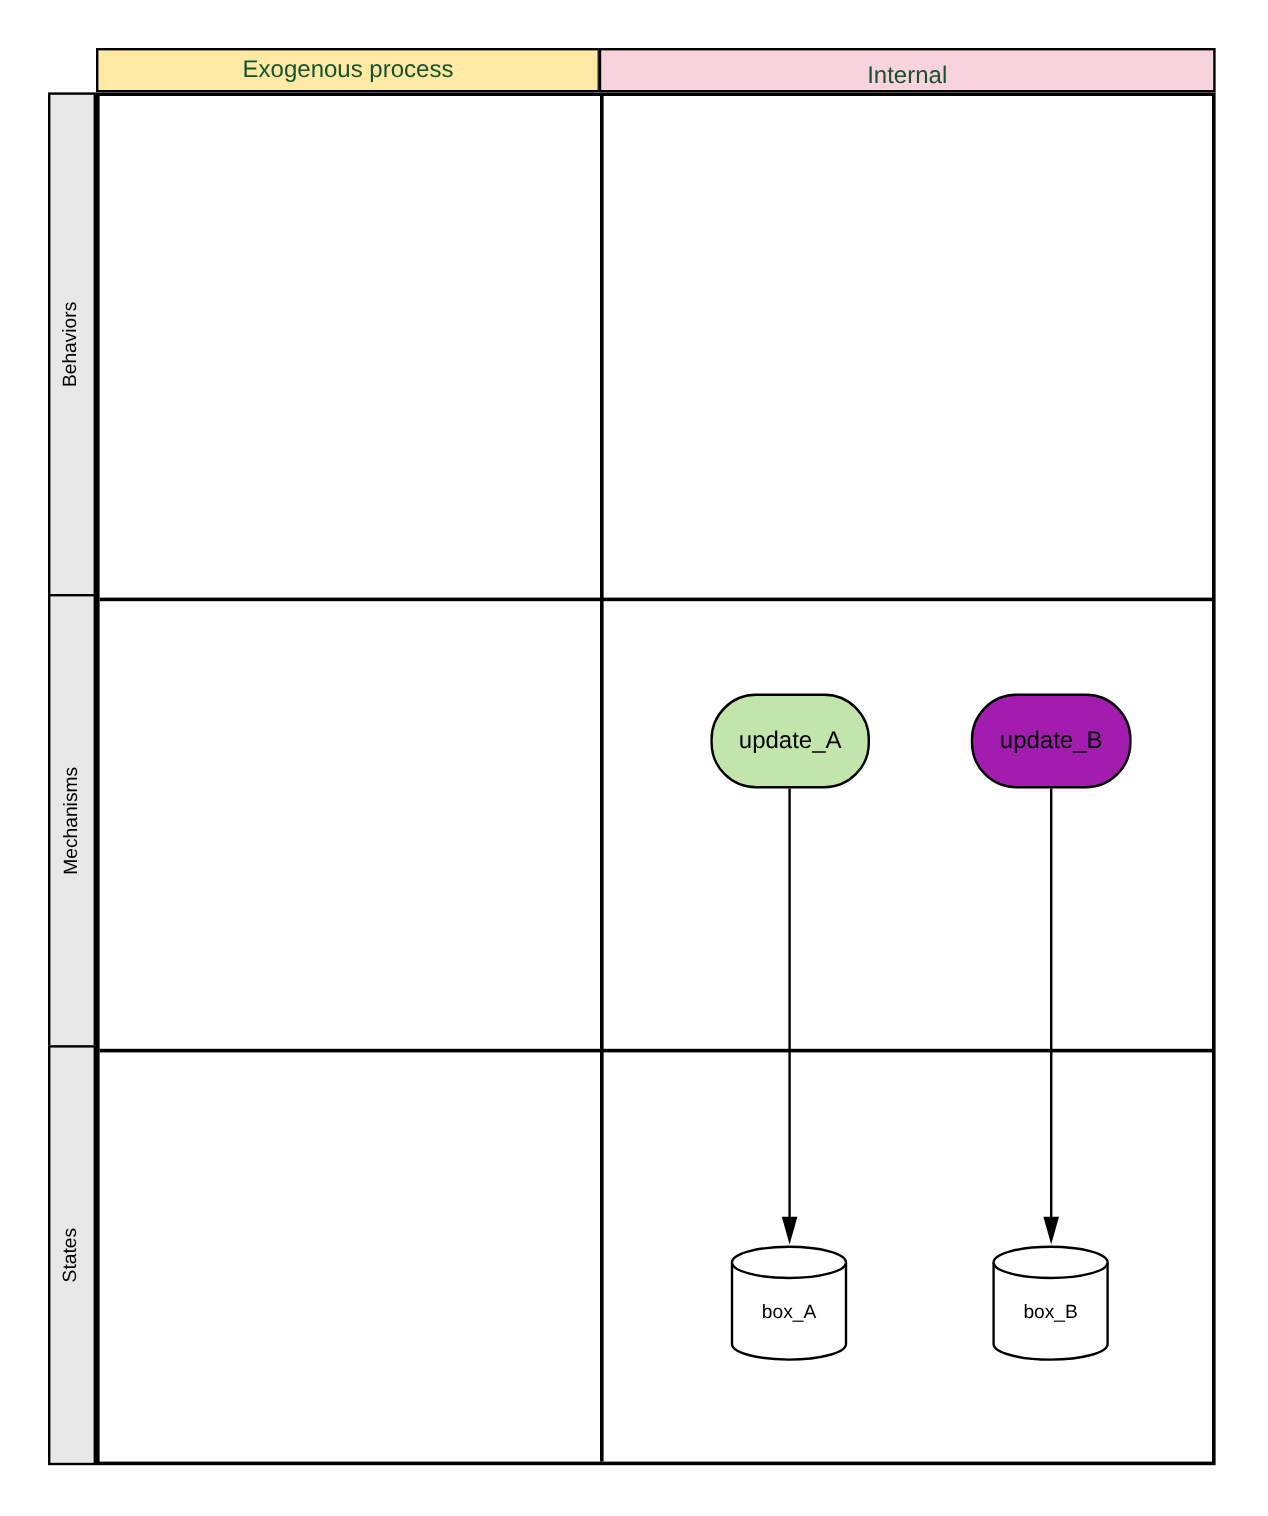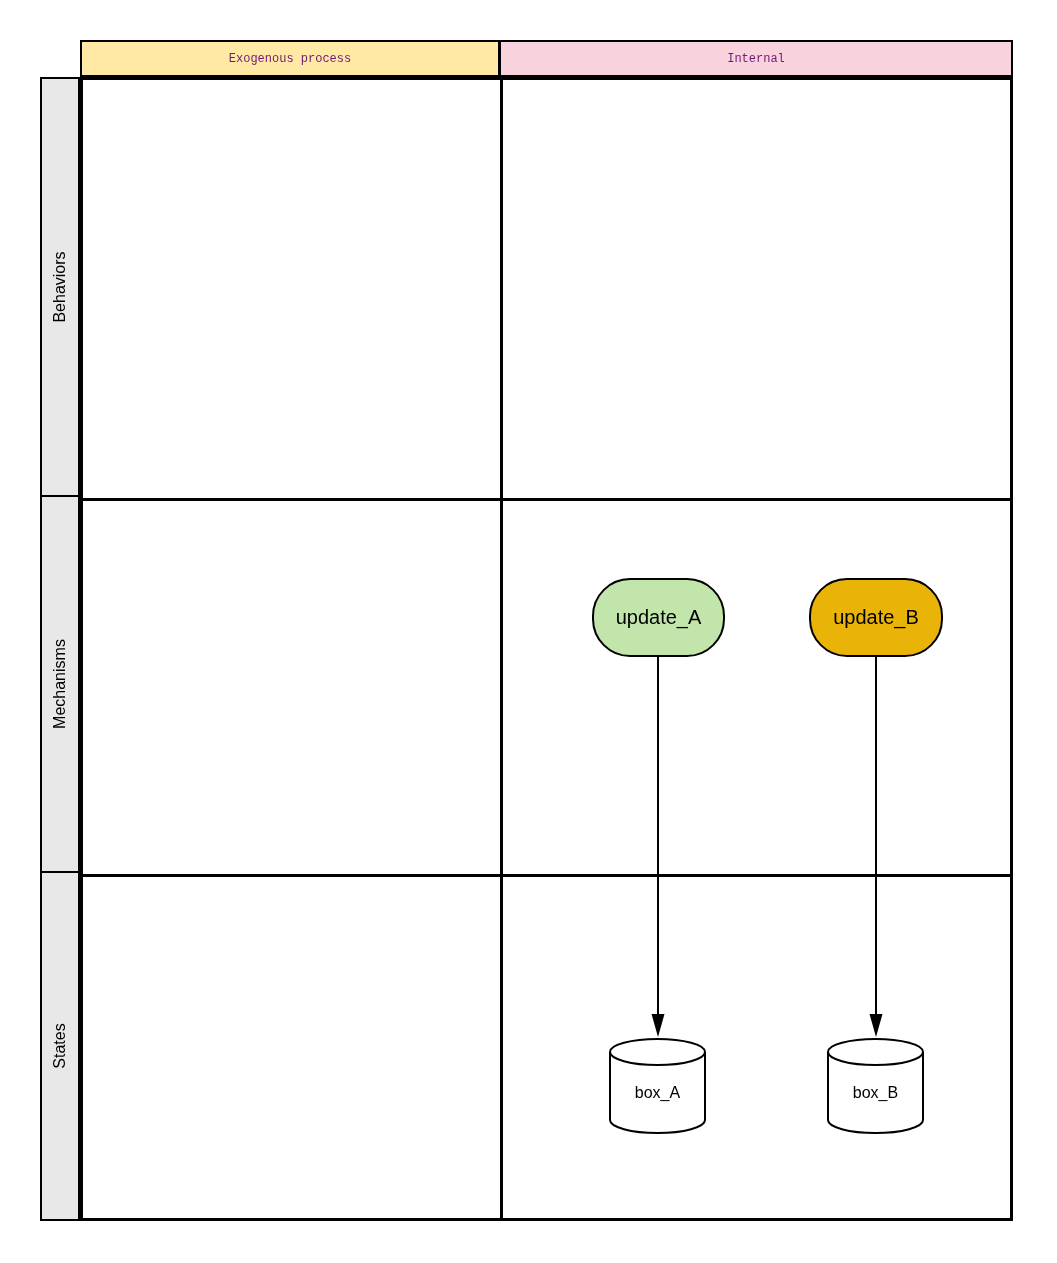--- a/index.html
+++ b/index.html
@@ -17,23 +17,22 @@
   }
   .col-header {
     position: absolute;
     top: 40px;
     height: 37px;
     box-sizing: border-box;
     border: 2px solid #000000;
     display: flex;
     align-items: center;
     justify-content: center;
-    font-size: 12px;
-    color: #701a75;
-    font-family: Liberation Mono, monospace;
+    font-size: 20px;
+    color: #14532d;
   }
   #col-header-exo { left: 80px; width: 420px; }
   #col-header-int { left: 499px; width: 514px; }
 
   .row-label {
     position: absolute;
     left: 40px;
     width: 40px;
     box-sizing: border-box;
     border: 2px solid #000000;
@@ -125,21 +124,21 @@
   }
 </style>
 </head>
 <body>
 
 <div id="canvas">
 
   <div id="col-header-exo" class="col-header" style="background-color: rgb(255, 233, 165);">
     <span>Exogenous process</span>
   </div>
-  <div id="col-header-int" class="col-header" style="background-color: rgb(248, 210, 221);">
+  <div id="col-header-int" class="col-header" style="background-color: rgb(248, 210, 221); align-items: flex-end;">
     <span>Internal</span>
   </div>
 
   <div id="row-label-behaviors" class="row-label" style="background-color: rgb(232, 232, 232);">
     <span>Behaviors</span>
   </div>
   <div id="row-label-mechanisms" class="row-label" style="background-color: rgb(232, 232, 232);">
     <span>Mechanisms</span>
   </div>
   <div id="row-label-states" class="row-label" style="background-color: rgb(232, 232, 232);">
@@ -148,21 +147,21 @@
 
   <div id="grid">
     <div id="grid-vdiv" class="vline"></div>
     <div id="grid-hdiv-1" class="hline"></div>
     <div id="grid-hdiv-2" class="hline"></div>
   </div>
 
   <div id="node-update-a" class="process-node" style="background-color: rgb(194, 229, 172);">
     <span>update_A</span>
   </div>
-  <div id="node-update-b" class="process-node" style="background-color: #eab308;">
+  <div id="node-update-b" class="process-node" style="background-color: #a21caf;">
     <span>update_B</span>
   </div>
 
   <svg id="connector-layer" viewBox="0 0 1057 1263">
 
     <g>
       <line class="edge-line" x1="658" y1="657" x2="658" y2="1016"></line>
       <polygon class="arrow-head" points="658,1037 651.5,1014 664.5,1014"></polygon>
     </g>
 

